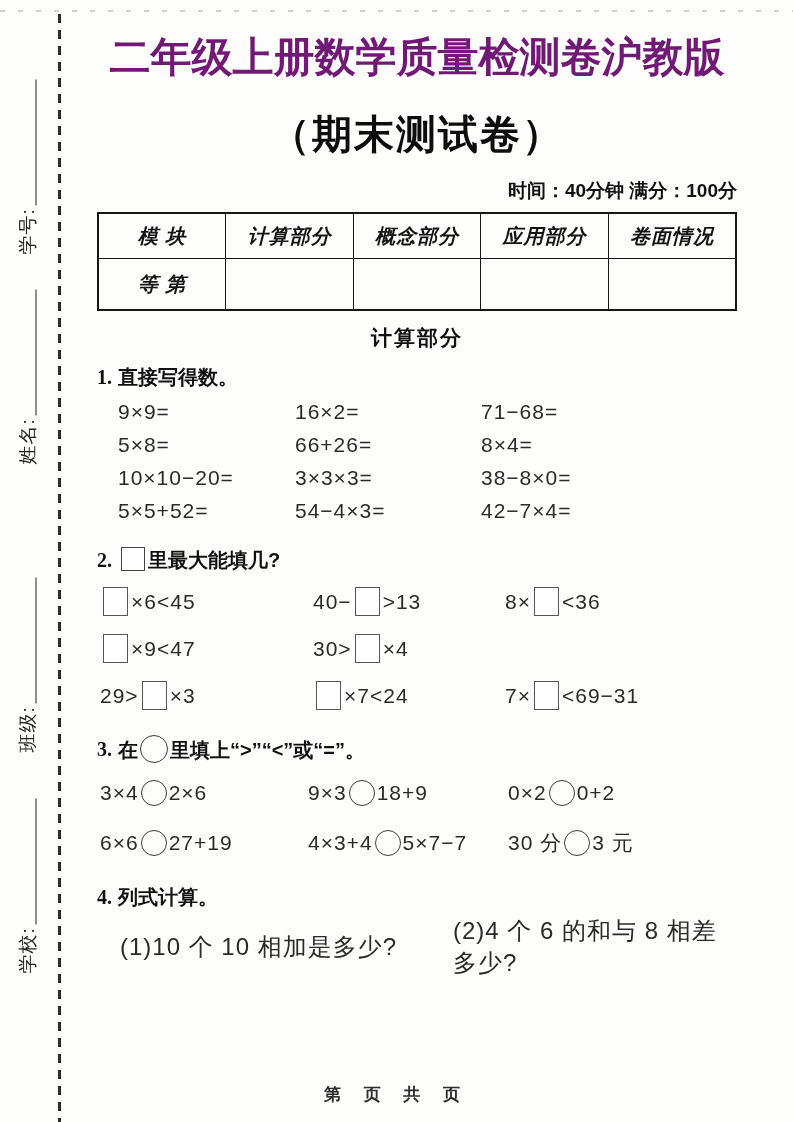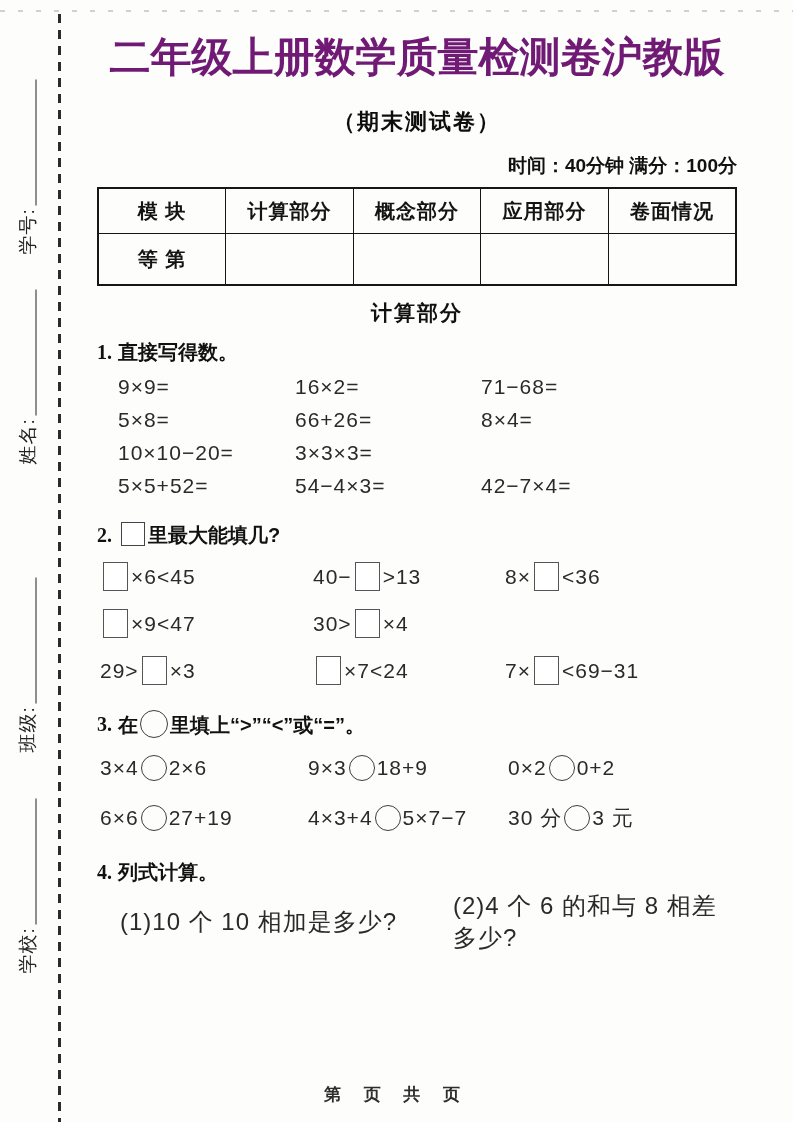--- a/index.html
+++ b/index.html
@@ -17,28 +17,28 @@
     background:repeating-linear-gradient(180deg,#2b2b2b 0 9px,transparent 9px 16px);}
   
   .mgroup{position:absolute;width:175px;height:26px;left:-60px;
     transform:rotate(-90deg);display:flex;align-items:flex-end;}
   .mtext{font-size:19px;color:#222;letter-spacing:1px;white-space:nowrap;}
   .mline{flex:1;border-bottom:1.7px solid #222;margin:0 0 4px 3px;}
 
   #content{position:absolute;left:97px;top:0;width:640px;}
   .title{margin-top:30px;font-size:41px;font-weight:900;text-align:center;
     white-space:nowrap;color:#701a75;}
-  .subtitle{margin-top:22px;font-size:22px;font-weight:900;text-align:center;
+  .subtitle{margin-top:22px;font-size:40px;font-weight:900;text-align:center;
     letter-spacing:2px;color:#0d0d0d;}
   .meta{margin-top:16px;text-align:right;font-size:19px;font-weight:700;color:#111;}
 
   table.score{width:100%;border-collapse:collapse;margin-top:8px;table-layout:fixed;
     border:2.5px solid #161616;}
   table.score td{border:1.6px solid #161616;text-align:center;font-weight:700;
-    font-size:20px;letter-spacing:1px;color:#141414;}
+    font-size:20px;letter-spacing:1px;color:#141414;font-style:italic;}
   tr.hrow td{height:42px;}
   tr.drow td{height:48px;}
 
   .section-title{text-align:center;font-weight:800;font-size:21px;margin-top:13px;
     letter-spacing:2px;color:#111;}
 
   .q-head{margin-top:12px;font-size:20px;font-weight:800;color:#111;
     display:flex;align-items:center;gap:6px;}
   .q-head .num{font-family:"Liberation Serif",serif;font-weight:700;}
   .q2 .q-head{margin-top:20px;}
@@ -125,20 +125,21 @@
           <div class="exp-cell">71−68=</div>
         </div>
         <div class="exp-row">
           <div class="exp-cell">5×8=</div>
           <div class="exp-cell">66+26=</div>
           <div class="exp-cell">8×4=</div>
         </div>
         <div class="exp-row">
           <div class="exp-cell">10×10−20=</div>
           <div class="exp-cell">3×3×3=</div>
+          <div class="exp-cell">38−8×0=</div>
         </div>
         <div class="exp-row">
           <div class="exp-cell">5×5+52=</div>
           <div class="exp-cell">54−4×3=</div>
           <div class="exp-cell">42−7×4=</div>
         </div>
       </div>
   </div>
 
   <div class="q2">

